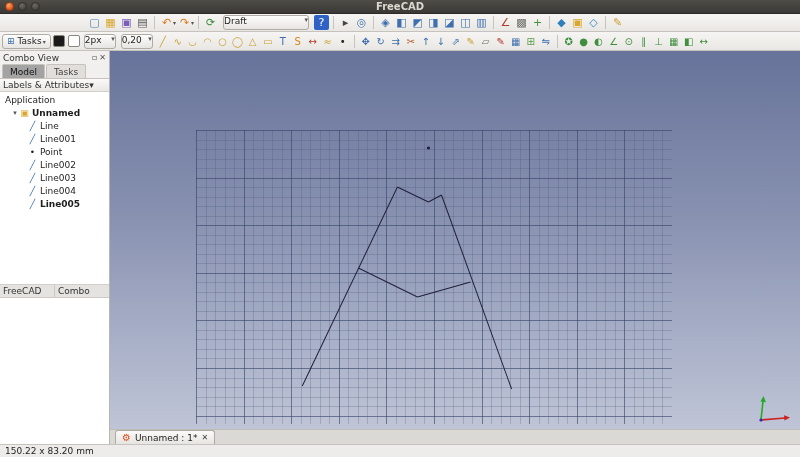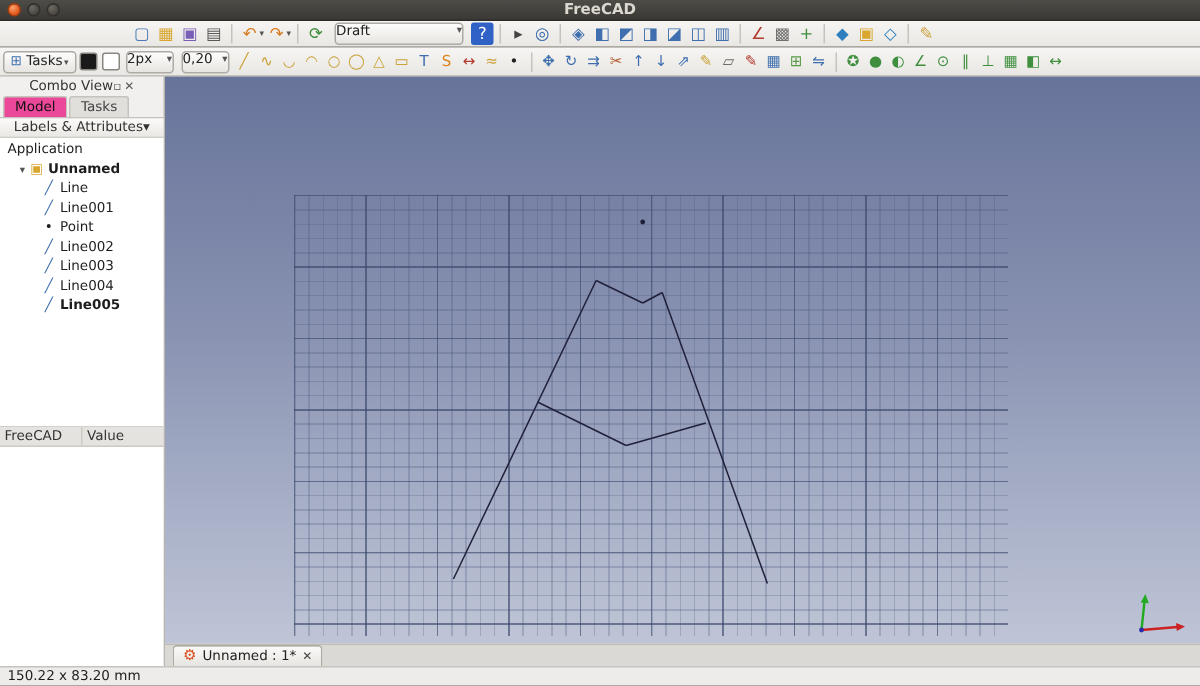--- a/index.html
+++ b/index.html
@@ -50,31 +50,31 @@
   .combo .caret { font-size: 7px; color: #555; margin-left: 4px; }
   .swatch { width: 12px; height: 12px; border: 1px solid #8a8781; border-radius: 2px; margin: 0 1px; flex: none; cursor: pointer; }
   .auto-btn {
     display: inline-flex; align-items: center; gap: 3px; height: 15px;
     padding: 0 4px; border: 1px solid #aeaba5; border-radius: 3px;
     background: linear-gradient(#fdfdfc,#e7e5e1); font-size: 9px; cursor: pointer; flex: none;
   }
   
   .main { display: flex; height: 393px; background: #edecea; }
   .sidebar { width: 110px; flex: none; display: flex; flex-direction: column; background: #f1f0ee; border-right: 1px solid #b9b6b1; }
-  .panel-head { height: 13px; display: flex; align-items: center; justify-content: center; padding: 0 3px; font-size: 9px; color: #333; }
+  .panel-head { height: 13px; display: flex; align-items: center; justify-content: space-between; padding: 0 3px; font-size: 9px; color: #333; }
   .panel-head .btns { display: flex; gap: 2px; }
   .panel-head .pbtn { font-size: 8px; color: #555; cursor: pointer; line-height: 9px; }
   .cv-tabs { display: flex; align-items: flex-end; height: 15px; padding-left: 2px; gap: 1px; border-bottom: 1px solid #c6c3be; }
   .cv-tab {
     height: 14px; padding: 0 7px; display: flex; align-items: center;
     border: 1px solid #c6c3be; border-bottom: none; border-radius: 2px 2px 0 0;
     background: #e1dfdb; font-size: 9px; color: #444; cursor: pointer;
   }
-  .cv-tab.active { background: #ec4899; color: #111; }
-  .labels-bar { height: 13px; display: flex; align-items: center; justify-content: center; padding: 0 3px; background: linear-gradient(#fbfaf9,#eae8e4); border-bottom: 1px solid #d2cfca; font-size: 9px; color: #333; }
+  .cv-tab.active { background: #a3a3a3; color: #111; }
+  .labels-bar { height: 13px; display: flex; align-items: center; justify-content: flex-start; padding: 0 3px; background: linear-gradient(#fbfaf9,#eae8e4); border-bottom: 1px solid #d2cfca; font-size: 9px; color: #333; }
   .tree { height: 193px; background: #ffffff; border-bottom: 1px solid #d2cfca; padding-top: 1px; overflow: hidden; }
   .tree-row { display: flex; align-items: center; height: 13px; font-size: 9px; color: #1d1d1d; cursor: pointer; white-space: nowrap; }
   .tree-row .caret { font-size: 7px; color: #555; width: 8px; text-align: center; flex: none; }
   .tree-row .t-icon { width: 11px; text-align: center; font-size: 9px; flex: none; }
   .tree-row .t-label { margin-left: 2px; }
   .tree-row.bold .t-label { font-weight: bold; }
   .prop-head { height: 13px; display: flex; background: #e5e3df; border-bottom: 1px solid #cdcac5; font-size: 9px; }
   .prop-cell { flex: 1; display: flex; align-items: center; padding: 0 3px; border-right: 1px solid #cdcac5; color: #333; }
   .prop-body { flex: 1; background: #ffffff; }
   .side-tabs { height: 14px; display: flex; align-items: flex-start; padding-left: 2px; border-top: 1px solid #c6c3be; background: #e8e6e2; }
@@ -289,21 +289,21 @@
           </div>
           <div class="tree-row bold" style="padding-left: 19px;">
             <span class="caret"></span>
             <span class="t-icon" style="color: rgb(63, 111, 174);">╱</span>
             <span class="t-label">Line005</span>
           </div>
         </div>
     </div>
     <div class="prop-head">
       <span class="prop-cell">FreeCAD</span>
-      <span class="prop-cell" style="border-right:none">Value</span>
+      <span class="prop-cell" style="border-right:none">Combo</span>
     </div>
     <div class="prop-body"></div>
   </div>
 
   <div class="vp-col">
     <div class="viewport">
       <div class="vp-bg"></div>
       <div class="grid"></div>
       <svg class="drawing" viewBox="0 0 689 378" preserveAspectRatio="none">
           <polyline points="192,335 287,136" fill="none" stroke="#20203a" stroke-width="1"></polyline>

